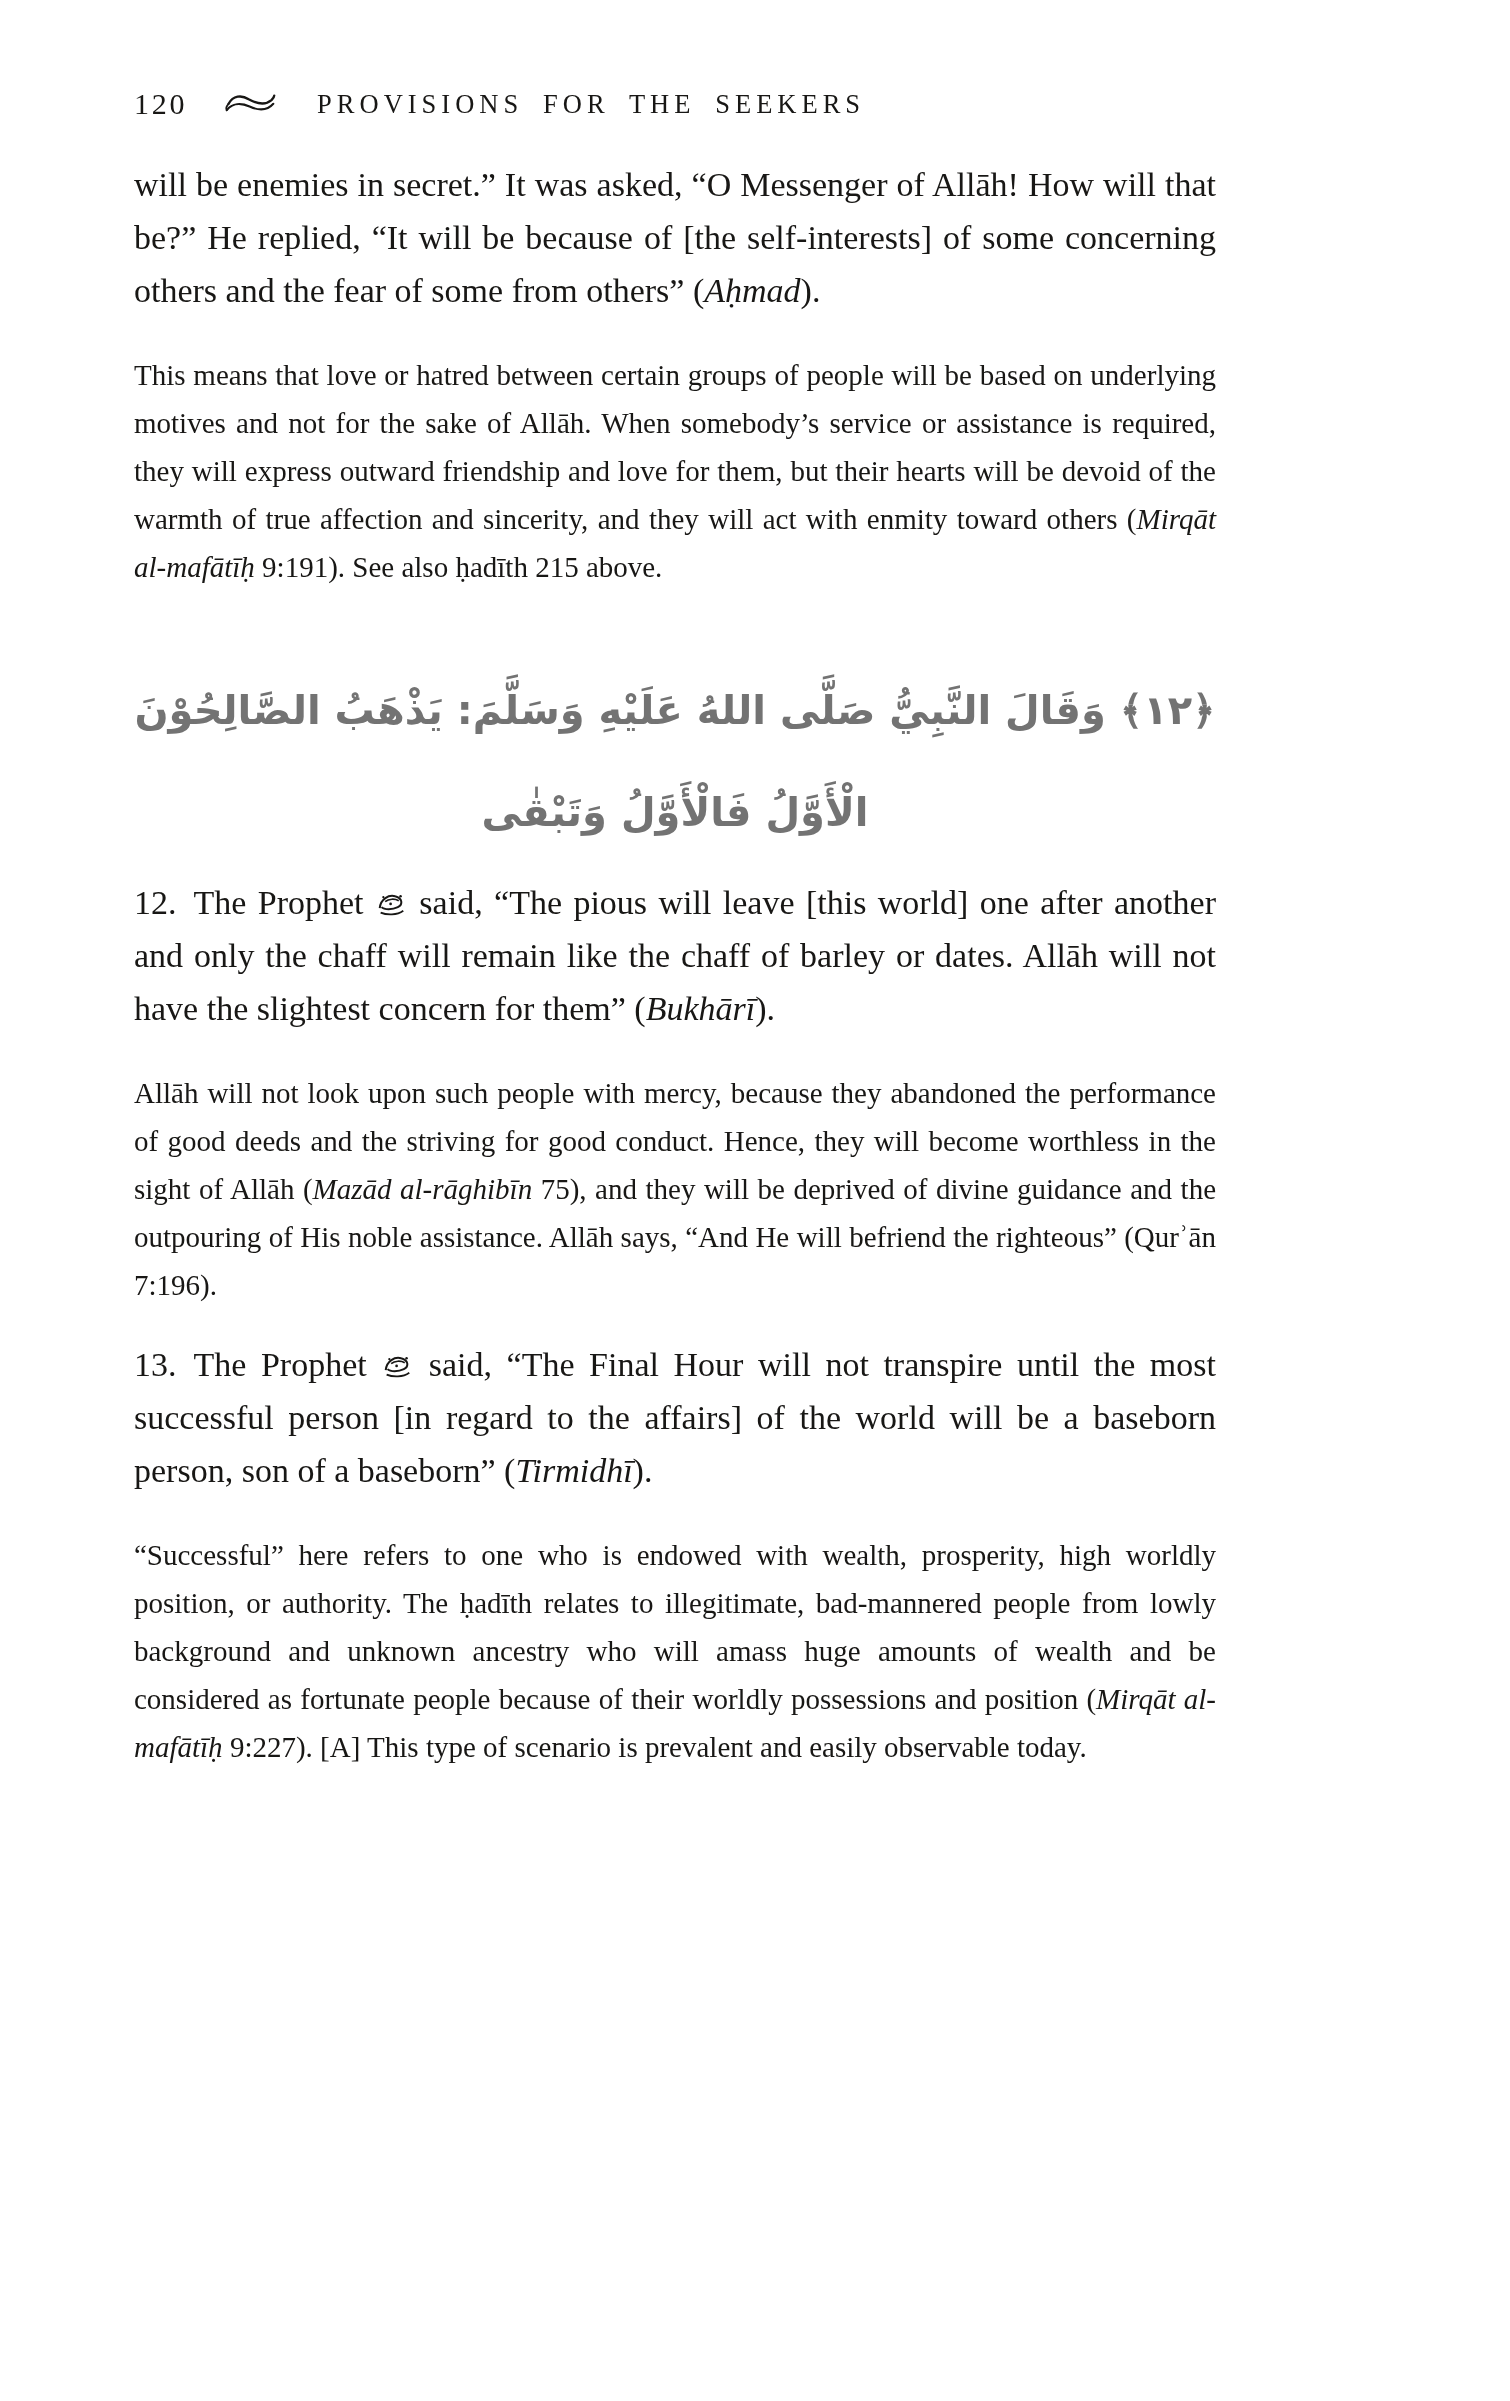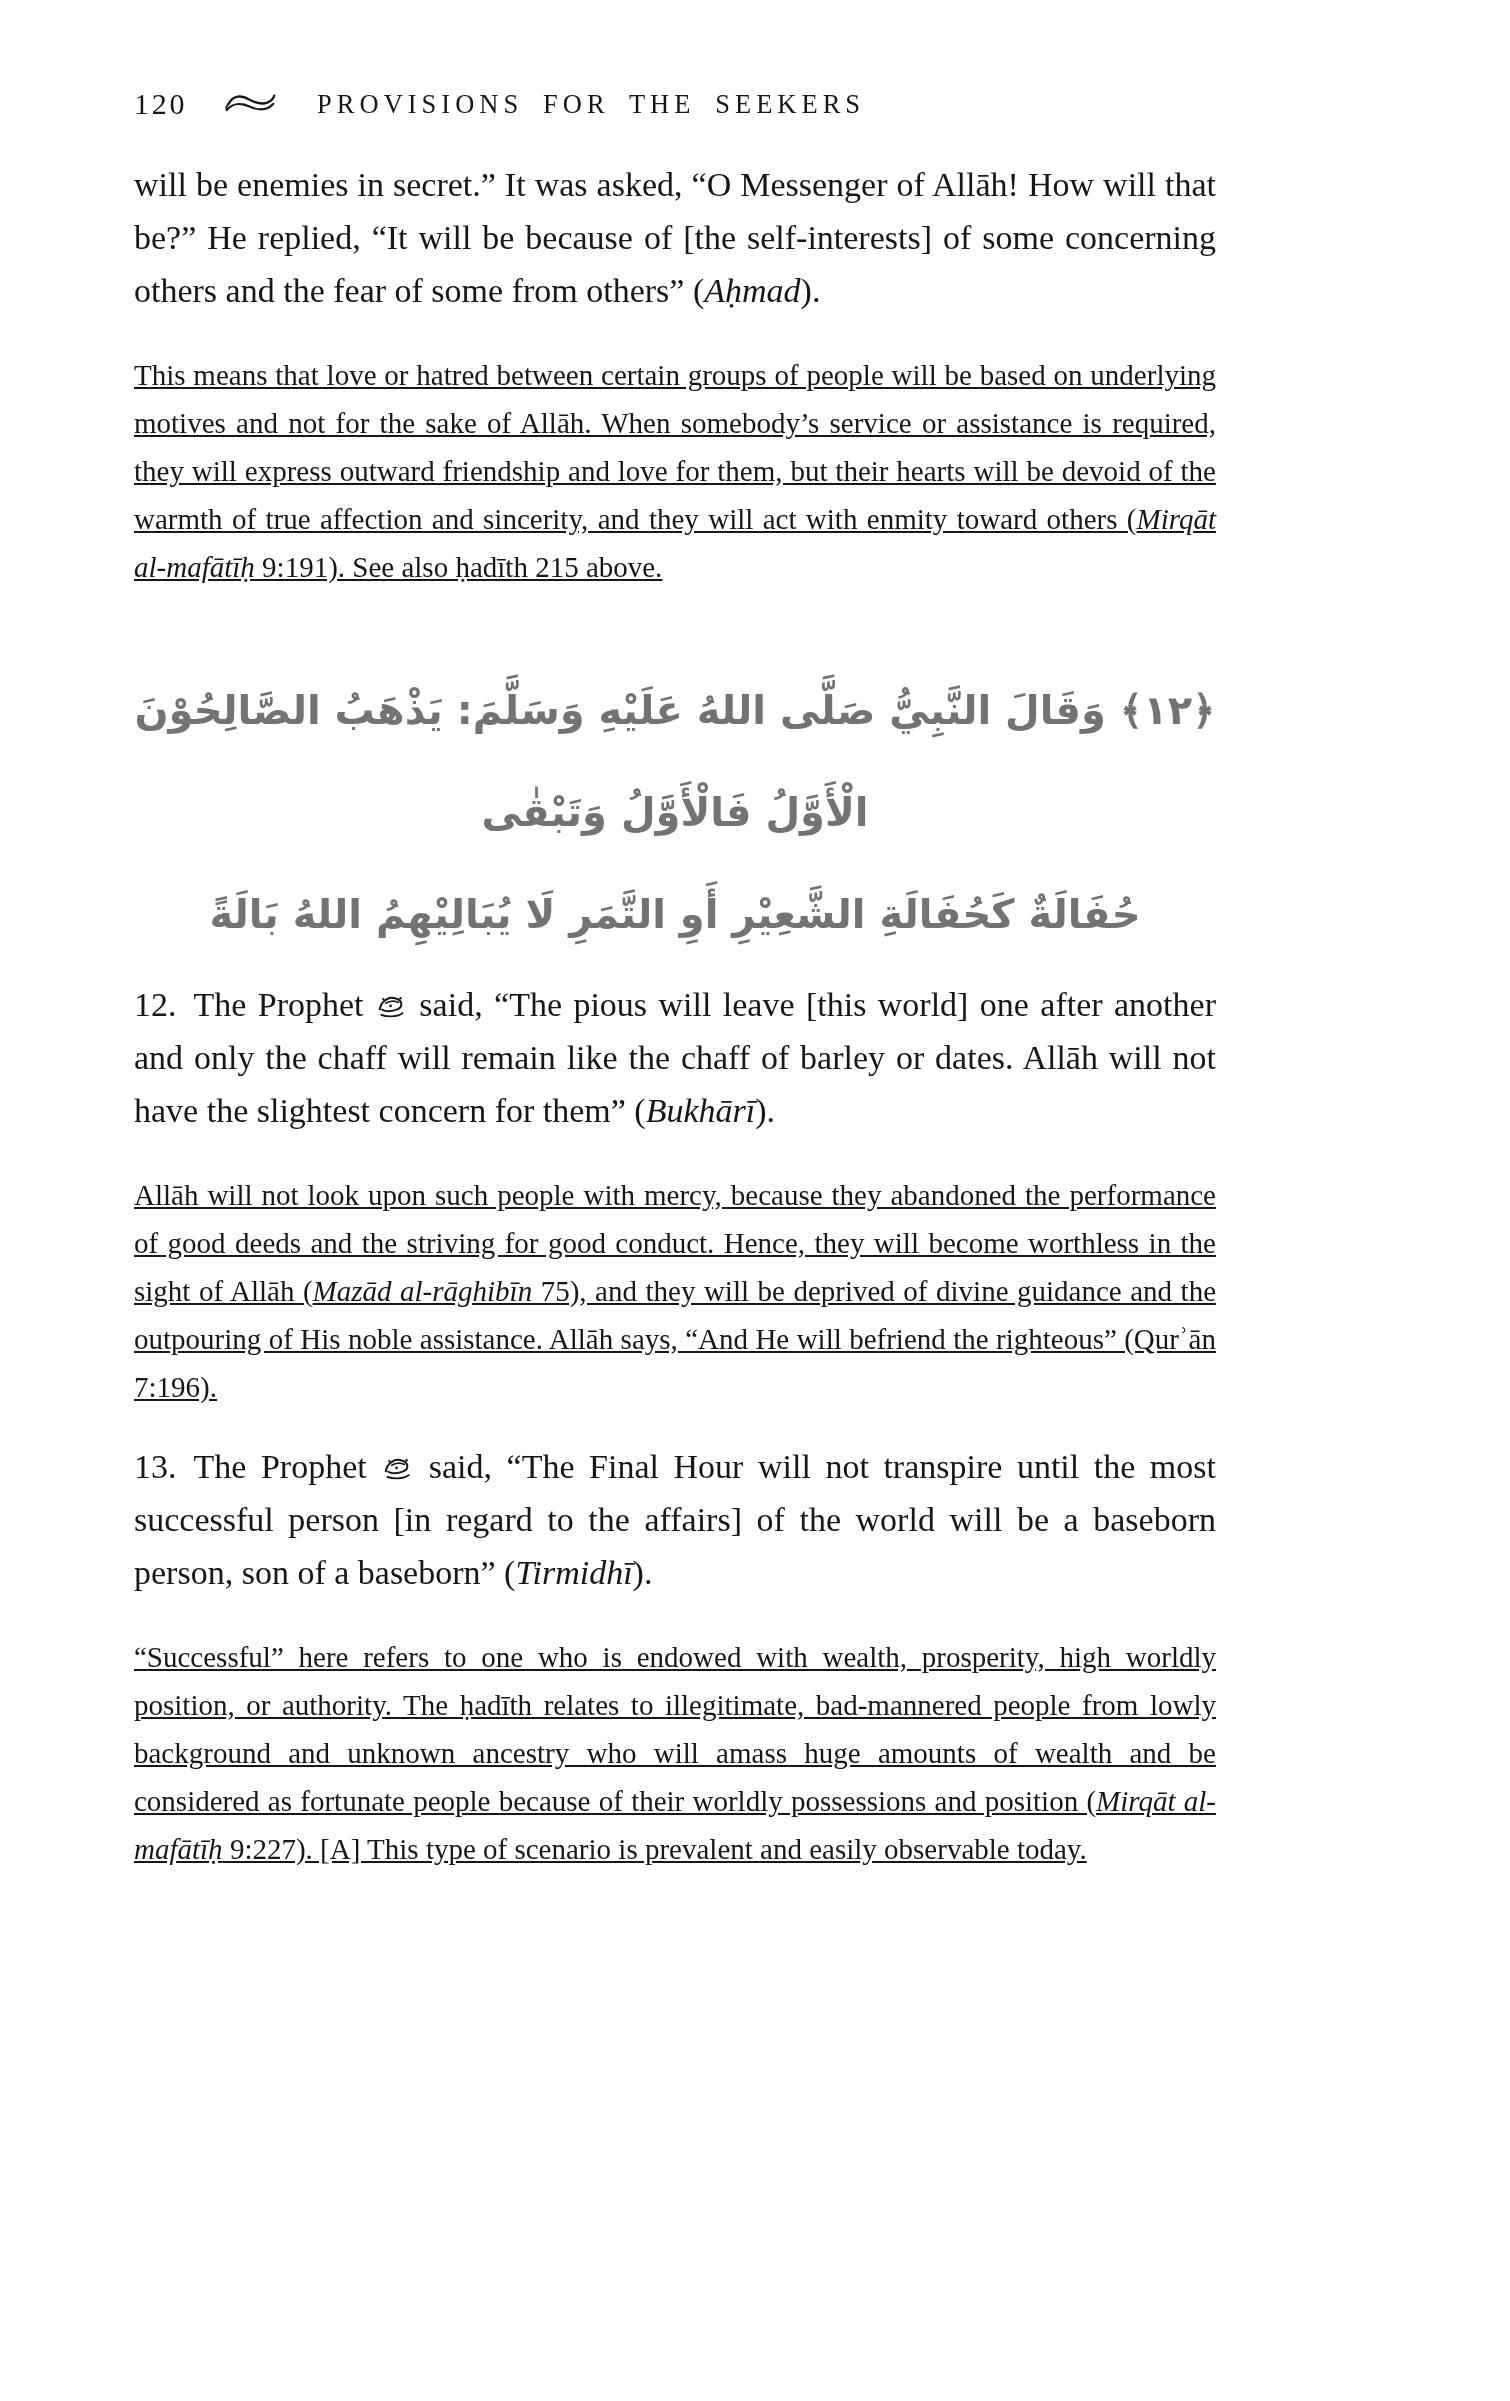--- a/index.html
+++ b/index.html
@@ -34,21 +34,20 @@
     word-spacing:8.2px;
   }
   
   .p-main {
     font-size:34px; line-height:53px;
     text-align:justify;
   }
   .p-note {
     font-size:29px; line-height:48px;
     text-align:justify;
-    text-decoration:underline;
   }
   .it { font-style:italic; }
   #hadith11-end { }
   #commentary-11 { margin-top:31px; }
   #commentary-12 { margin-top:29px; }
   #commentary-13 { margin-top:27.4px; }
   
   .arabic-block {
     direction:rtl;
     font-family:"DejaVu Sans", sans-serif;
@@ -84,21 +83,20 @@
     </span>
     <span class="running-title">PROVISIONS FOR THE SEEKERS</span>
   </div>
 
   <p class="p-main" id="hadith11-end"><span>will be enemies in secret.” It was asked, “O Messenger of Allāh! How will that be?” He replied, “It will be because of [the self-interests] of some concerning others and the fear of some from others” (</span><span class="it">Aḥmad</span><span>).</span></p>
 
   <p class="p-note" id="commentary-11"><span>This means that love or hatred between certain groups of people will be based on underlying motives and not for the sake of Allāh. When somebody’s service or assistance is required, they will express outward friendship and love for them, but their hearts will be devoid of the warmth of true affection and sincerity, and they will act with enmity toward others (</span><span class="it">Mirqāt al-mafātīḥ</span><span> 9:191). See also ḥadīth 215 above.</span></p>
 
   <div class="arabic-block" id="arabic-12">
     <div class="arabic-line">﴿١٢﴾ وَقَالَ النَّبِيُّ صَلَّى اللهُ عَلَيْهِ وَسَلَّمَ: يَذْهَبُ الصَّالِحُوْنَ الْأَوَّلُ فَالْأَوَّلُ وَتَبْقٰى</div>
-    <div class="arabic-line">حُفَالَةٌ كَحُفَالَةِ الشَّعِيْرِ أَوِ التَّمَرِ لَا يُبَالِيْهِمُ اللهُ بَالَةً</div>
   </div>
 
   <p class="p-main" id="hadith12-text"><span>12. The Prophet </span><span class="honorific"><svg width="33" height="29" viewBox="0 0 36 32" aria-hidden="true">
           <path d="M5 21 C6 11 15 6 22 8 C30 10 31 17 25 20 C19 23 10 23 7 20" fill="none" stroke="#181715" stroke-width="2.2"></path>
           <path d="M11 14 C15 10.5 22 10.5 26 13" fill="none" stroke="#181715" stroke-width="1.8"></path>
           <path d="M6 26 C13 29 24 29 31 24" fill="none" stroke="#181715" stroke-width="2"></path>
           <circle cx="17" cy="16.5" r="1.5" fill="#181715"></circle>
           <circle cx="28" cy="8" r="1.4" fill="#181715"></circle>
           <circle cx="9" cy="9" r="1.2" fill="#181715"></circle>
         </svg></span><span><span> said, “The pious will leave [this world] one after another and only the chaff will remain like the chaff of barley or dates. Allāh will not have the slightest concern for them” (</span><span class="it">Bukhārī</span><span>).</span></span></p>

